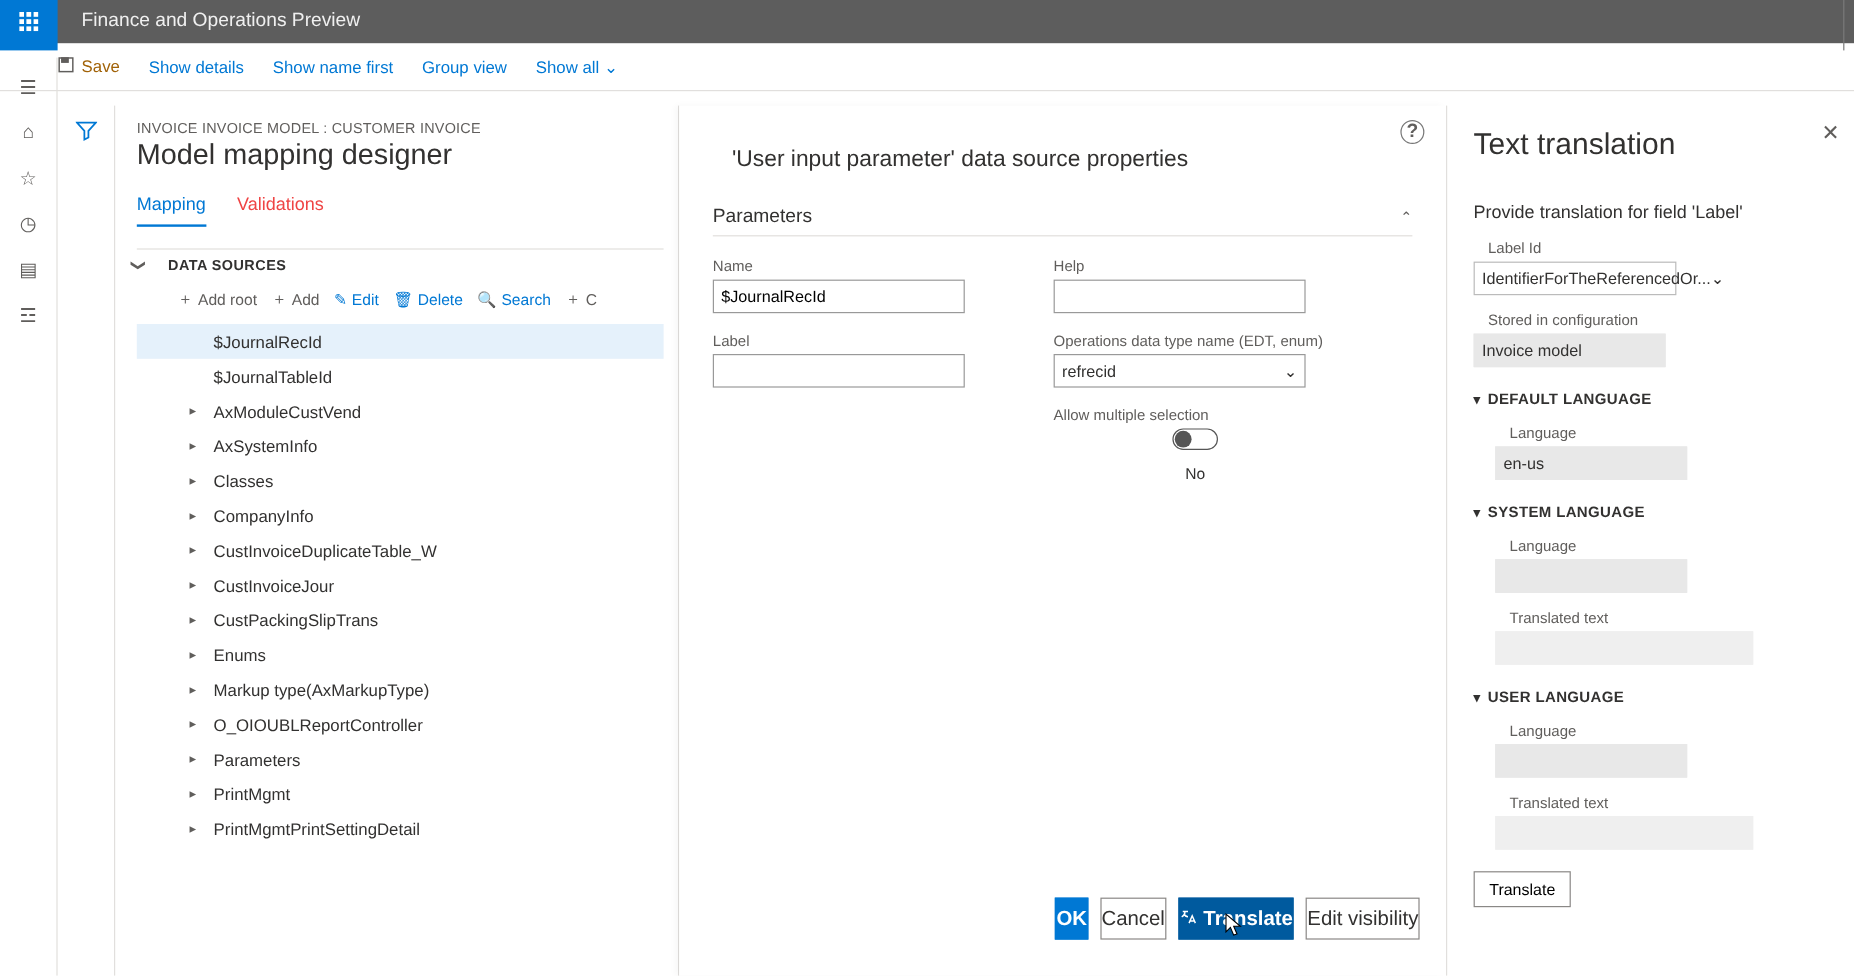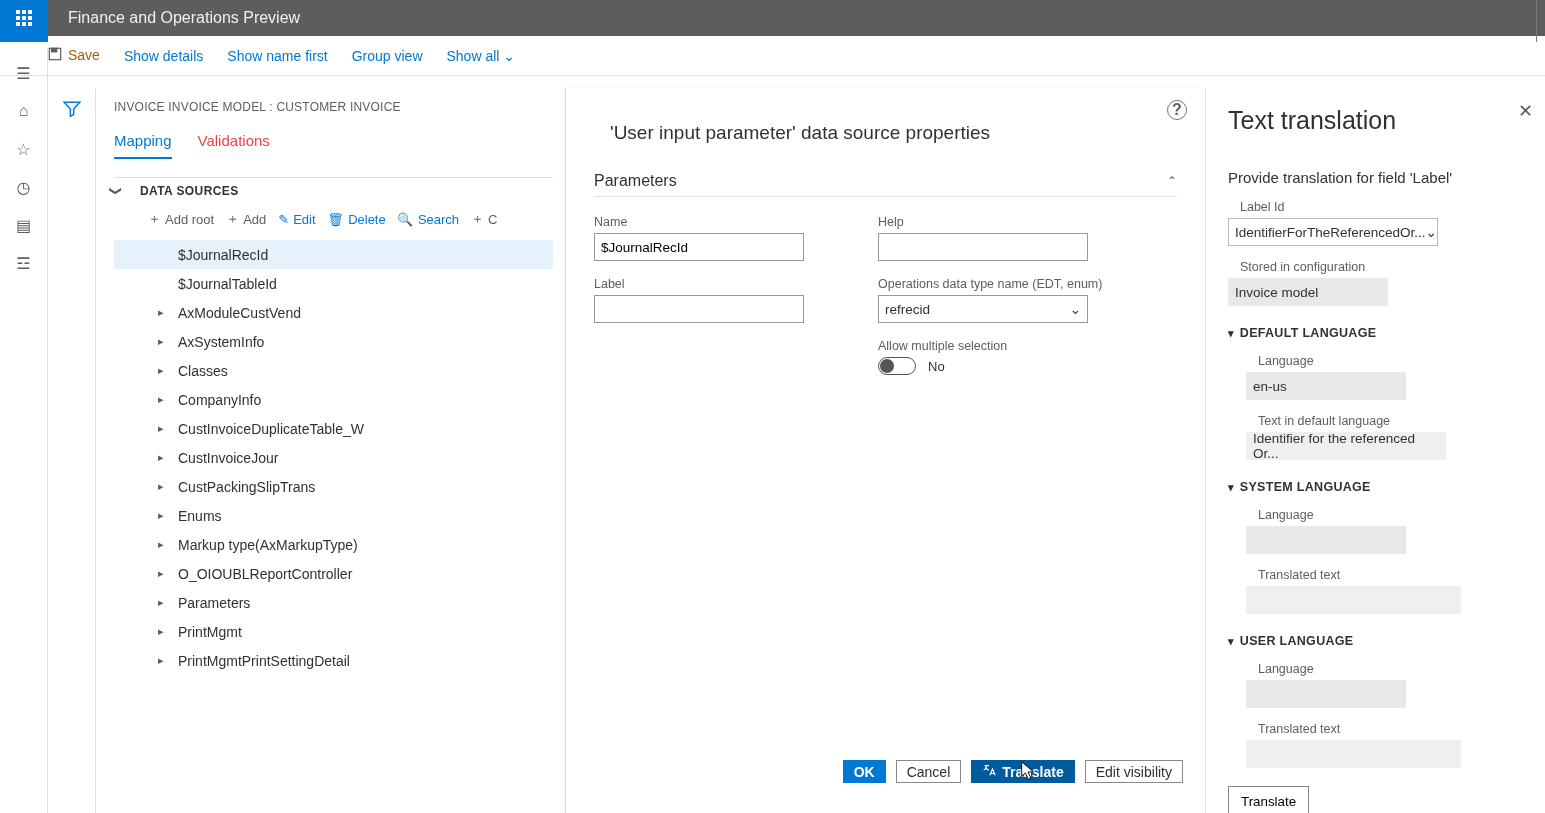--- a/index.html
+++ b/index.html
@@ -49,37 +49,37 @@
 .props-panel { flex: 1; position:relative; background:#fff; padding: 0 28px 0 28px; box-shadow: -3px 0 6px rgba(0,0,0,0.04); }
 .help-icon { position:absolute; right: 18px; top: 12px; color:#605e5c; font-size:16px; border:1px solid #767676; border-radius:50%; width:20px; height:20px; display:flex; align-items:center; justify-content:center; font-weight:600;}
 .props-title { font-size: 19px; font-weight:400; color:#323130; padding-top: 34px; margin-left: 16px; }
 .section-head { display:flex; align-items:center; justify-content:space-between; margin-top: 28px; padding-bottom: 6px; border-bottom: 1px solid #e1dfdd; font-size: 16px; color:#323130; }
 .section-head .chev { font-size:12px; color:#605e5c; }
 
 .form-grid { display:grid; grid-template-columns: 1fr 1fr; gap: 16px 48px; margin-top: 18px; max-width: 520px; }
 .field label { display:block; font-size:12.5px; color:#605e5c; margin-bottom:4px; white-space:nowrap; }
 .field input[type=text], .field .select { width: 210px; height: 28px; border:1px solid #999; padding: 0 6px; font-size:13.5px; background:#fff; }
 .field .select { display:flex; align-items:center; justify-content:space-between; }
-.toggle-row { display:flex; align-items:center; gap:12px; margin-top:4px; }
+.toggle-row { display:flex; align-items:center; gap:12px; margin-top:4px;flex-direction:column; }
 .toggle { width:38px; height:18px; border:1px solid #555; border-radius:9px; background:#fff; position:relative; }
 .toggle .knob { width:14px; height:14px; background:#555; border-radius:50%; position:absolute; left:1px; top:1px; }
 
 .props-footer { position:absolute; bottom: 30px; right: 22px; display:flex; gap: 10px; }
-.btn { height:23px; padding: 0 10px; font-size:14px; border:1px solid #8a8886; background:#fff; color:#323130; cursor:pointer; display:flex; align-items:center; gap:6px;}
+.btn { height:35px; padding: 0 0; font-size:17px; border:1px solid #8a8886; background:#fff; color:#323130; cursor:pointer; display:flex; align-items:center; gap:6px;}
 .btn.primary { background:#0078d4; border-color:#0078d4; color:#fff; font-weight:600;}
 .btn.accent { background:#005a9e; border-color:#005a9e; color:#fff; font-weight:600;}
 
 
 .trans-panel { flex: 0 0 340px; border-left:1px solid #e1dfdd; padding: 14px 22px 0 22px; position:relative; }
 .close-x { position:absolute; right:12px; top:12px; font-size:18px; color:#605e5c; cursor:pointer;}
 .trans-title { font-size: 25px; font-weight:400; margin-top: 4px; }
 .trans-sub { font-size: 15px; margin-top: 34px; color:#323130; }
 .t-field { margin-top: 14px; }
 .t-field label { display:block; font-size:12.5px; color:#605e5c; margin-bottom:4px;margin-left:12px; }
-.t-field .ro { width: 210px; height: 28px; border:1px solid #bbb; background:#fff; padding:0 6px; font-size:13.5px; display:flex; align-items:center; justify-content:space-between; }
+.t-field .ro { width: 169px; height: 28px; border:1px solid #bbb; background:#fff; padding:0 6px; font-size:13.5px; display:flex; align-items:center; justify-content:space-between; }
 .t-field .ro.gray { background:#e8e8e8; border-color:#e8e8e8; width:160px;}
 .t-field .ro.lightgray { background:#efefef; border-color:#efefef; width:200px;}
 .t-field .ro.wide { width: 215px; }
 .t-section-h { font-size:12.5px; font-weight:700; letter-spacing:.3px; color:#323130; margin-top:20px; display:flex; align-items:center; gap:6px;}
 .t-section-h .tri { font-size:11px; }
 .trans-btn { margin-top:18px; height:30px; padding:0 12px; border:1px solid #8a8886; background:#fff; cursor:pointer; }
 
 .cursor { position:absolute; width:22px; height:22px; pointer-events:none; }
 </style>
 </head>
@@ -132,20 +132,21 @@
   <div class="filter-col">
     <span>
       <svg width="18" height="18" viewBox="0 0 16 16" fill="none" stroke="#0078d4" stroke-width="1.3">
           <path d="M1 2h14l-5.5 6v5l-3 1.5V8z"></path>
         </svg>
     </span>
   </div>
 
   <div class="designer">
     <div class="breadcrumb">INVOICE INVOICE MODEL : CUSTOMER INVOICE</div>
+    <div class="page-title">Model mapping designer</div>
     <div class="tabs">
       <div class="tab active">Mapping</div>
       <div class="tab">Validations</div>
     </div>
     <div class="tree-wrap">
       <span class="tree-toggle">❯</span>
       <div class="tree-heading">DATA SOURCES</div>
       <div class="tree-toolbar">
         <span class="tb-item muted">
             <span>＋</span>
@@ -319,26 +320,20 @@
     <div class="t-section-h">
         <span class="tri">▾</span>
         <span>DEFAULT LANGUAGE</span>
       </div>
     <div class="t-field" style="padding-left:18px;">
       <label>Language</label>
       <div class="ro gray">
           <span>en-us</span>
         </div>
     </div>
-    <div class="t-field" style="padding-left:18px;">
-      <label>Text in default language</label>
-      <div class="ro lightgray">
-          <span>Identifier for the referenced Or...</span>
-        </div>
-    </div>
 
     <div class="t-section-h">
         <span class="tri">▾</span>
         <span>SYSTEM LANGUAGE</span>
       </div>
     <div class="t-field" style="padding-left:18px;">
       <label>Language</label>
       <div class="ro gray"></div>
     </div>
     <div class="t-field" style="padding-left:18px;">

